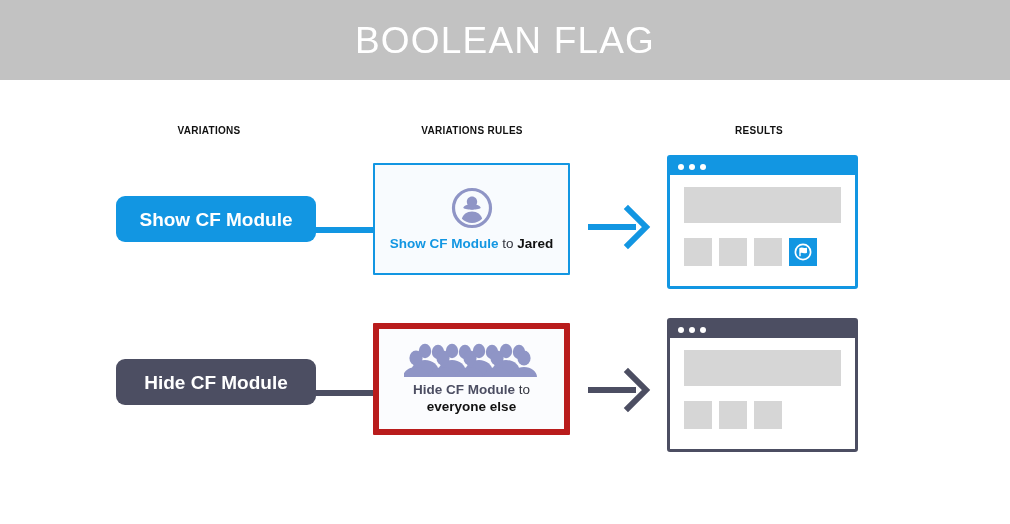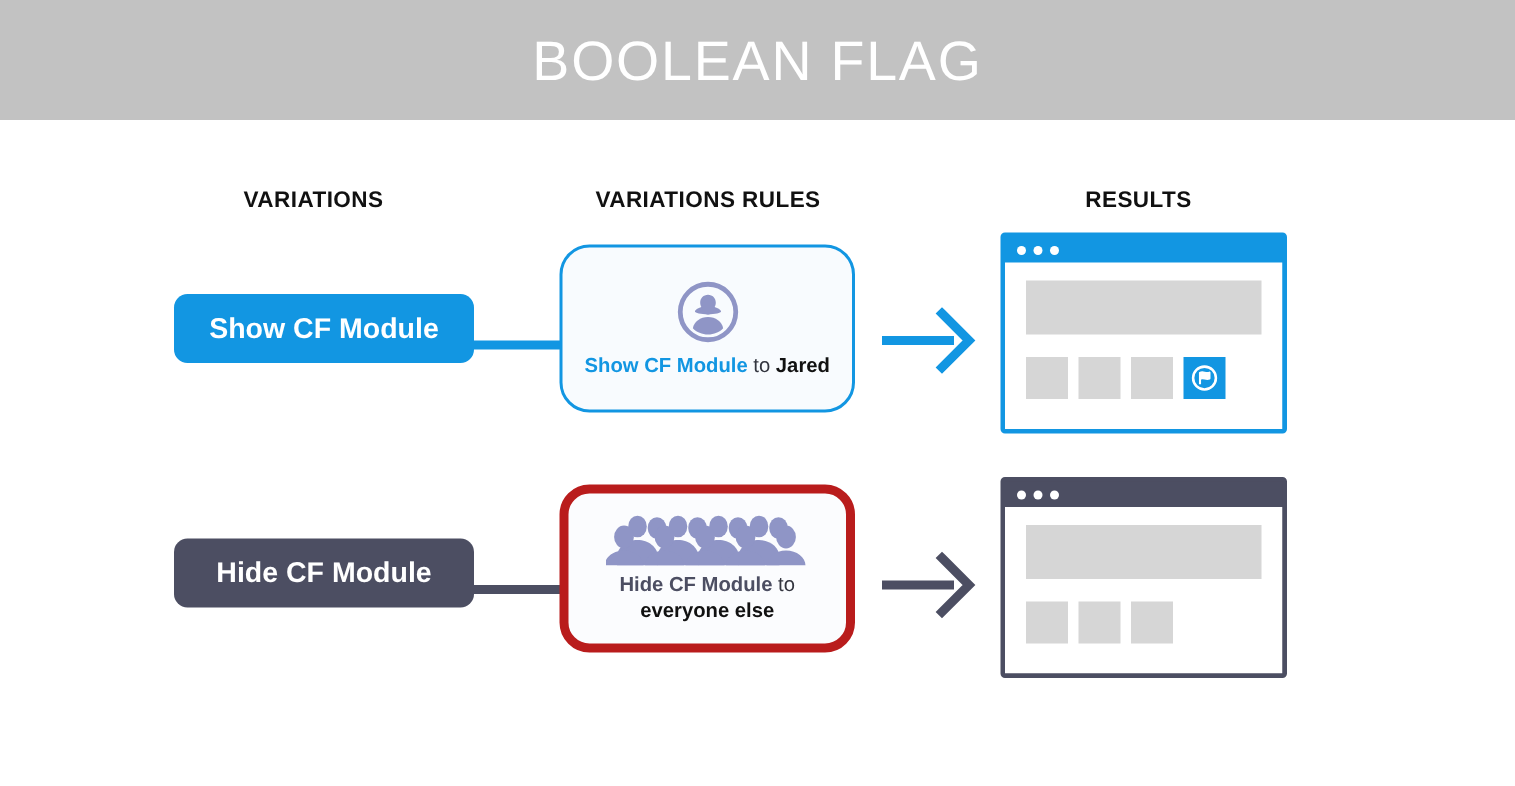--- a/index.html
+++ b/index.html
@@ -36,21 +36,21 @@
   
   #diagram {
     position: relative;
     width: 1010px;
     height: 444px;
   }
 
   
   .col-header {
     position: absolute;
-    font-size: 15px;
+    font-size: 10px;
     font-weight: 700;
     color: #111111;
     letter-spacing: 0.3px;
     white-space: nowrap;
     transform: translateX(-50%);
     top: 45px;
   }
   #col-header-variations { left: 209px; }
   #col-header-targeting  { left: 472px; }
   #col-header-results    { left: 759px; }
@@ -94,21 +94,21 @@
   .pill.blue { background: #1296e2; }
   .pill.gray { background: #4c4e62; }
 
   
   .rule-card {
     position: absolute;
     left: 373px;
     top: 8px;
     width: 197px;
     height: 112px;
-    border-radius: 20px;
+    border-radius: 1px;
     box-sizing: border-box;
     display: flex;
     flex-direction: column;
     align-items: center;
     justify-content: center;
   }
   .rule-card.blue {
     border: 2px solid #1296e2;
     background: #f8fbfe;
   }

